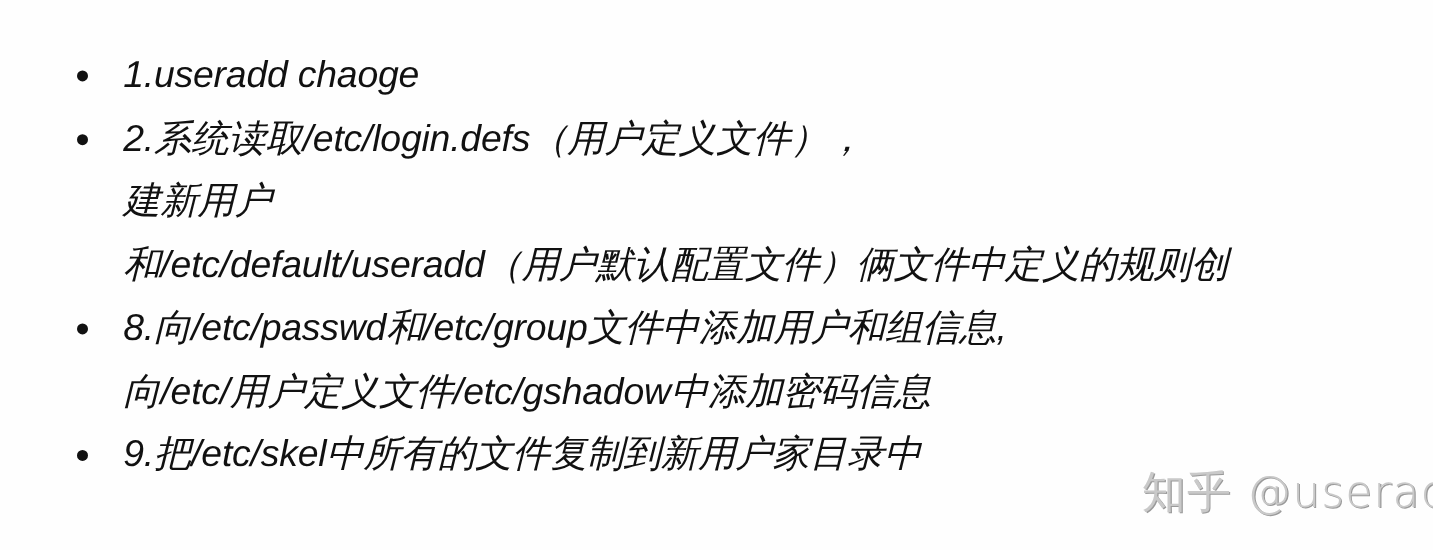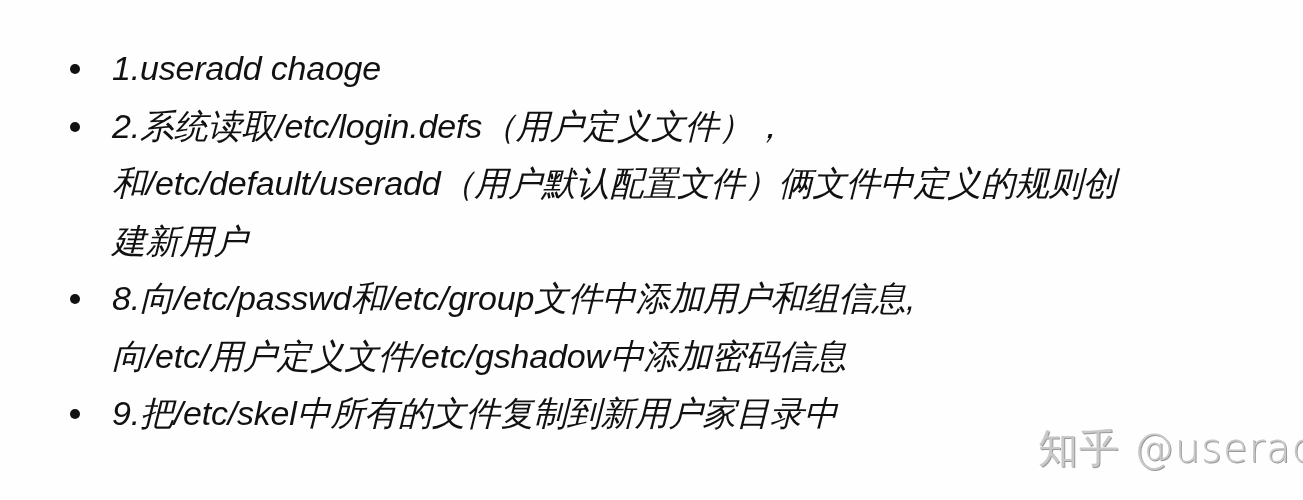--- a/index.html
+++ b/index.html
@@ -73,22 +73,22 @@
 
 <div class="slide">
   <ul class="list">
     <li class="item">
       <span class="bullet"></span>
       <span class="line">1.useradd chaoge</span>
     </li>
     <li class="item">
       <span class="bullet"></span>
       <span class="line">2.系统读取/etc/login.defs（用户定义文件），</span>
+      <span class="line">建新用户</span>
       <span class="line">和/etc/default/useradd（用户默认配置文件）俩文件中定义的规则创</span>
-      <span class="line">建新用户</span>
     </li>
     <li class="item">
       <span class="bullet"></span>
       <span class="line">8.向/etc/passwd和/etc/group文件中添加用户和组信息,</span>
       <span class="line">向/etc/用户定义文件/etc/gshadow中添加密码信息</span>
     </li>
     <li class="item">
       <span class="bullet"></span>
       <span class="line">9.把/etc/skel中所有的文件复制到新用户家目录中</span>
     </li>

